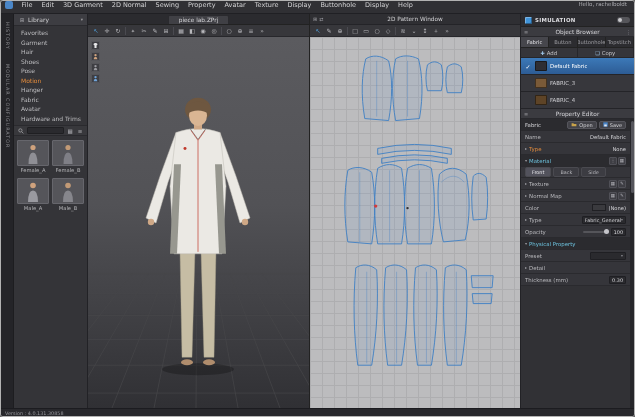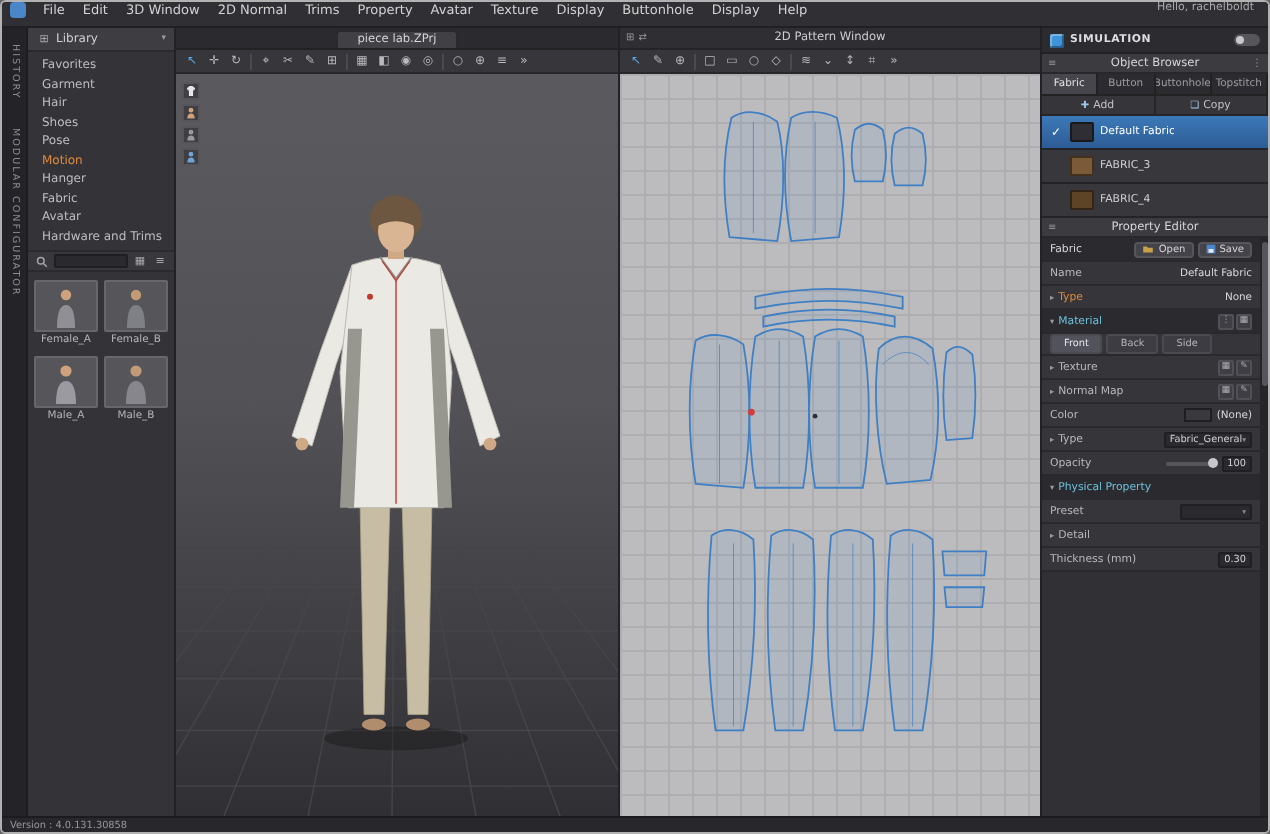--- a/index.html
+++ b/index.html
@@ -102,23 +102,23 @@
 </style>
 </head>
 <body>
 
 <div class="app">
 
   <div class="menubar">
     <span class="logo"></span>
     <span class="mi">File</span>
     <span class="mi">Edit</span>
-    <span class="mi">3D Window</span>
+    <span class="mi">3D Garment</span>
     <span class="mi">2D Normal</span>
-    <span class="mi">Trims</span>
+    <span class="mi">Sewing</span>
     <span class="mi">Property</span>
     <span class="mi">Avatar</span>
     <span class="mi">Texture</span>
     <span class="mi">Display</span>
     <span class="mi">Buttonhole</span>
     <span class="mi">Display</span>
     <span class="mi">Help</span>
     <span class="greet">Hello, rachelboldt</span>
   </div>
 

